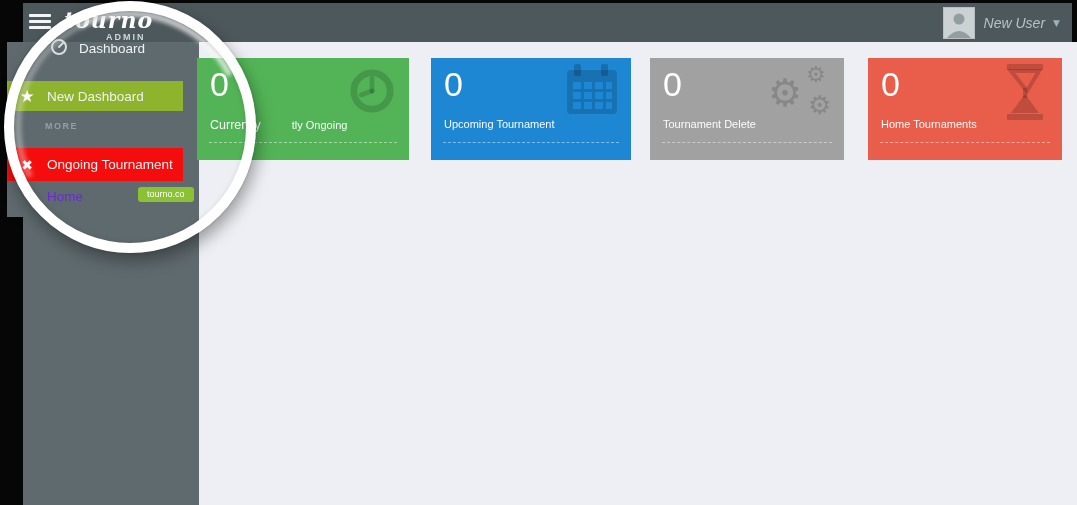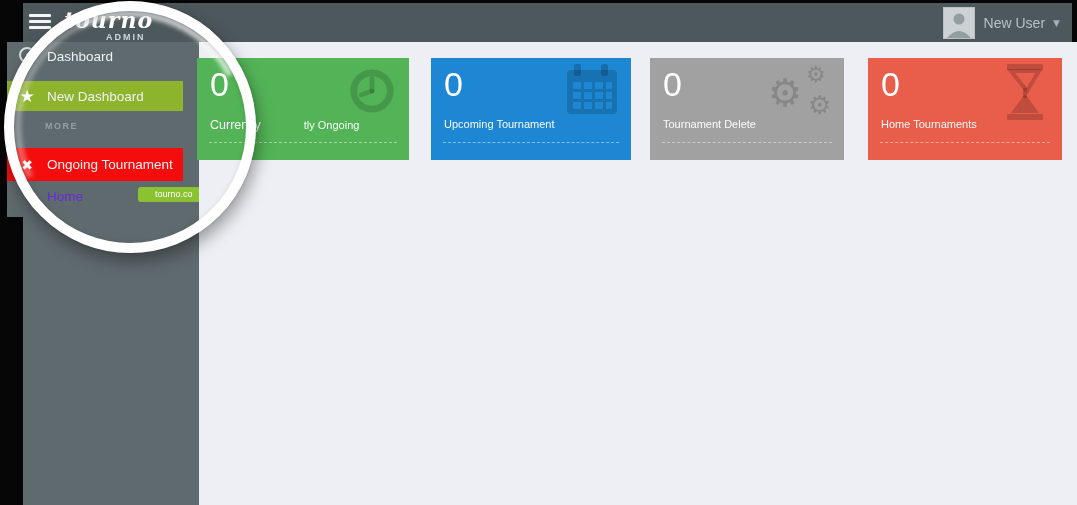--- a/index.html
+++ b/index.html
@@ -16,52 +16,52 @@
 
   
   .header{position:absolute;left:23px;top:3px;width:1049px;height:39px;background:#4d585c;}
   .hamburger{position:absolute;left:6px;top:11px;width:22px;height:16px;cursor:pointer;}
   .hamburger span{display:block;height:3px;background:#f2f6f7;border-radius:1px;margin-bottom:3px;}
   .logo{position:absolute;left:41px;top:4px;color:#fff;}
   .logo .name{font-family:"DejaVu Serif",serif;font-style:italic;font-weight:700;font-size:22px;letter-spacing:1px;}
   .logo .sub{position:absolute;left:42px;top:25px;font-size:9px;letter-spacing:2px;color:#ccd7d9;font-weight:700;}
   .user-box{position:absolute;right:12px;top:0;height:39px;display:flex;align-items:center;cursor:pointer;}
   .avatar{width:30px;height:30px;background:#ccd1d4;margin-right:9px;overflow:hidden;border:1px solid #b9bfc2;}
-  .user-name{font-size:14px;color:#b5c2c8;margin-right:8px;}
+  .user-name{font-size:14px;color:#b5c2c8;margin-right:8px;font-style:italic;}
   .chev{font-size:9px;color:#9fb0b6;font-family:"DejaVu Sans",sans-serif;}
 
   
   .sidebar{position:absolute;left:23px;top:42px;width:176px;height:463px;background:#5f6a6e;}
   .side-patch{position:absolute;left:7px;top:42px;width:16px;height:175px;background:#5f6a6e;}
   .nav-item{position:absolute;left:7px;width:176px;display:flex;align-items:center;cursor:pointer;}
-  .nav-dashboard{top:41px;height:31px;}
+  .nav-dashboard{top:33px;height:31px;padding-left:32px;}
   .nav-new{top:81px;height:30px;background:#8eb32c;}
   .nav-delete{top:148px;height:33px;background:#f50d0d;}
   .nav-home{top:181px;height:30px;}
   .nav-ico{width:40px;text-align:center;flex:0 0 40px;}
   .nav-label{font-size:13.5px;color:#eef2f3;}
   .nav-home .nav-label{color:#6d28d9;}
   .star{color:#fff;font-size:17px;font-family:"DejaVu Sans",sans-serif;line-height:1;}
   .xmark{color:#fff;font-size:14px;font-weight:700;font-family:"DejaVu Sans",sans-serif;line-height:1;}
   .more-label{position:absolute;left:8px;top:121px;font-size:9px;font-weight:700;letter-spacing:1.5px;color:#93a0a3;margin-left:37px;}
   .badge{position:absolute;left:131px;top:6px;background:#8bc232;color:#fff;font-size:9px;
-         padding:2px 17px;border-radius:3px;line-height:1.2;}
+         padding:2px 9px;border-radius:3px;line-height:1.2;}
 
   
   .content{position:absolute;left:199px;top:42px;width:878px;height:463px;background:#edeff4;}
   .card{position:absolute;top:16px;height:102px;color:#fff;}
   .card-green{left:-2px;width:212px;background:#53b457;}
   .card-blue{left:232px;width:200px;background:#1d87d3;}
   .card-gray{left:451px;width:194px;background:#a1a1a1;}
   .card-red{left:669px;width:194px;background:#e95d4b;}
   .card .value{position:absolute;left:13px;top:8px;font-size:34px;font-weight:300;line-height:1.1;}
   .card .label{position:absolute;left:13px;top:60px;font-size:11px;color:rgba(255,255,255,0.96);white-space:nowrap;}
   .card .divider{position:absolute;left:12px;right:12px;top:84px;border-top:1px dashed rgba(255,255,255,0.45);}
   .card .bigicon{position:absolute;pointer-events:none;}
-  .frag-in{font-size:12.5px;margin-right:16px;}
+  .frag-in{font-size:12.5px;margin-right:4px;}
   .frag-out{font-size:11px;margin-left:27px;}
   .gear{position:absolute;font-family:"DejaVu Sans",sans-serif;color:rgba(0,0,0,0.16);line-height:1;}
 
   
   .mag-ring{position:absolute;left:4px;top:1px;width:252px;height:252px;box-sizing:border-box;
     border:10px solid #ffffff;border-radius:50%;
     box-shadow:3px 8px 16px rgba(0,0,0,0.35), 0 0 3px rgba(0,0,0,0.18), inset 1px 2px 6px rgba(0,0,0,0.18);
     pointer-events:none;z-index:9;}
   .mag-glare{position:absolute;left:14px;top:10px;width:232px;height:232px;box-sizing:border-box;
     border:7px solid transparent;border-top-color:rgba(255,255,255,0.75);border-left-color:rgba(255,255,255,0.35);

